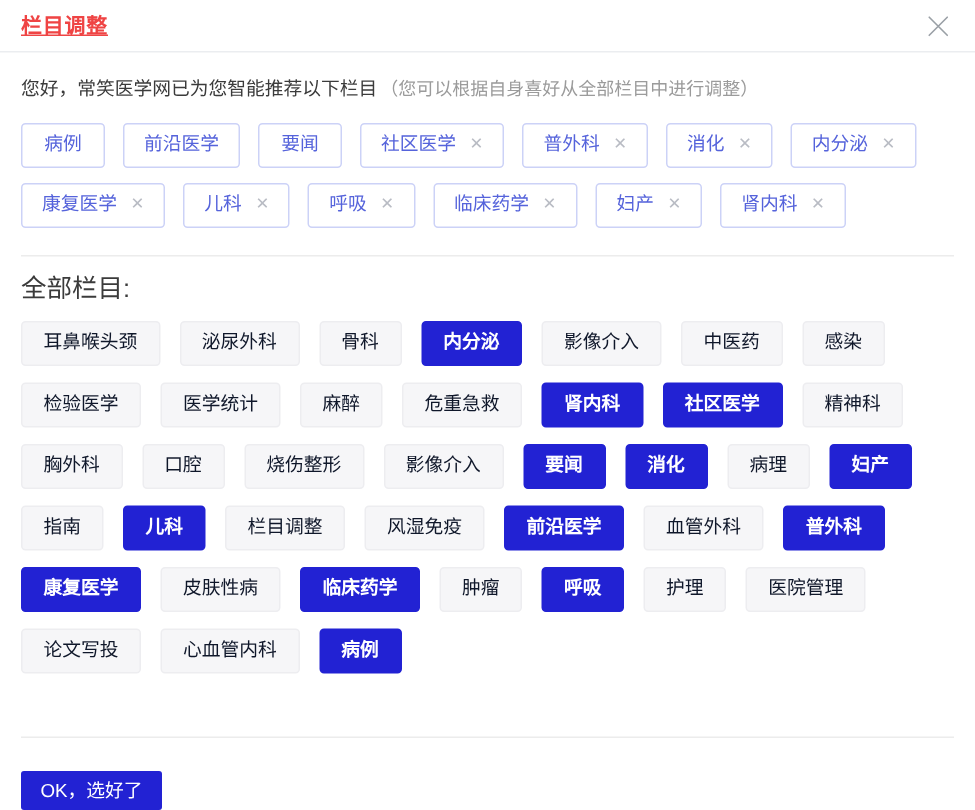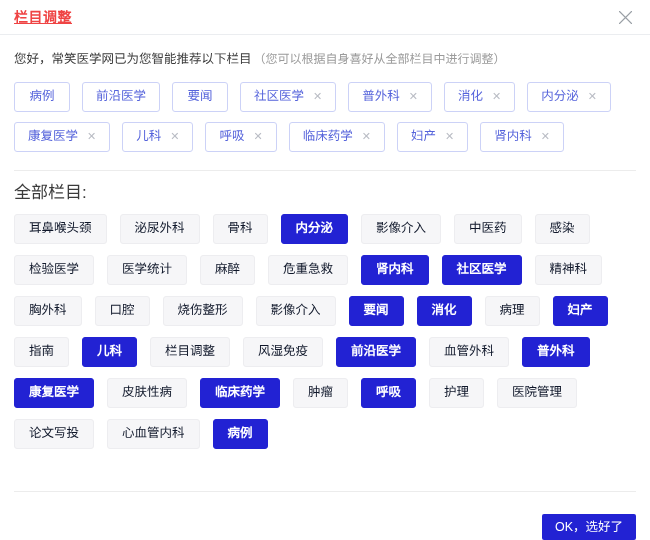--- a/index.html
+++ b/index.html
@@ -157,21 +157,21 @@
   }
 
   
   .dlg-footer {
     flex: 0 0 auto;
     border-top: 1px solid #ececec;
     padding: 22px 0 0 0;
     margin: 0 14px;
     display: flex;
     align-items: flex-start;
-    justify-content: flex-end;
+    justify-content: flex-start;
     box-sizing: border-box;
   }
   .ok-btn {
     background: #2222d3;
     color: #ffffff;
     border: none;
     border-radius: 2px;
     font-family: inherit;
     font-size: 12.5px;
     height: 26px;

